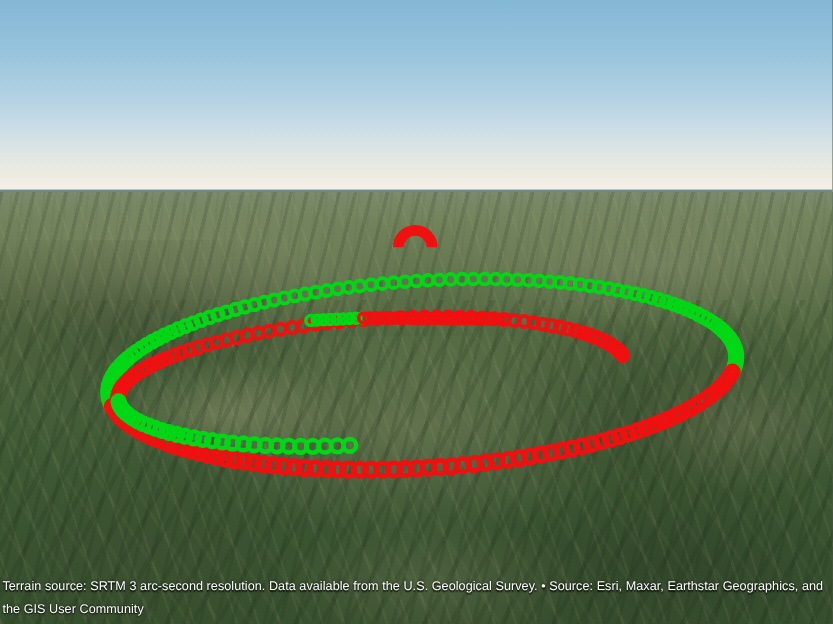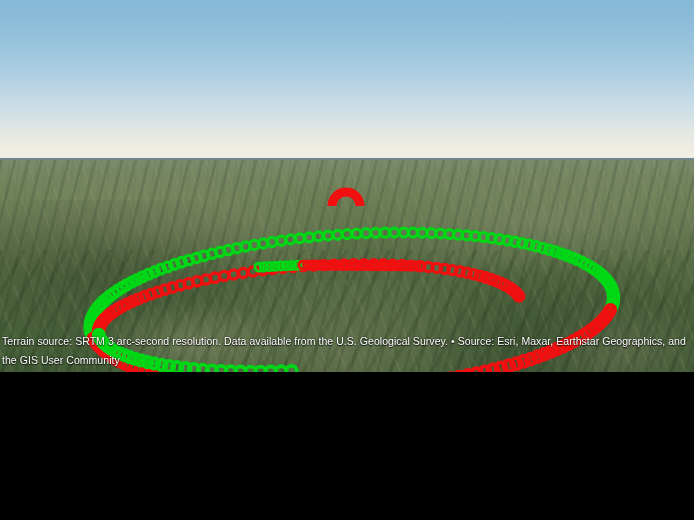--- a/index.html
+++ b/index.html
@@ -2,21 +2,21 @@
 <html><head>
 <meta charset="utf-8">
 <title>Terrain Scene</title>
 <style>
   html,body{margin:0;padding:0;background:#000;}
   body{font-family:"Liberation Sans", sans-serif;}
 
   #scene{
     position:relative;
     width:694px;
-    height:372px;
+    height:520px;
     overflow:hidden;
     background:#6f8a63;
   }
 
   
   #sky{
     position:absolute;left:0;top:0;width:694px;height:160px;
     background:linear-gradient(to bottom,
       #85b7d6 0%,
       #8cbcd9 12%,

